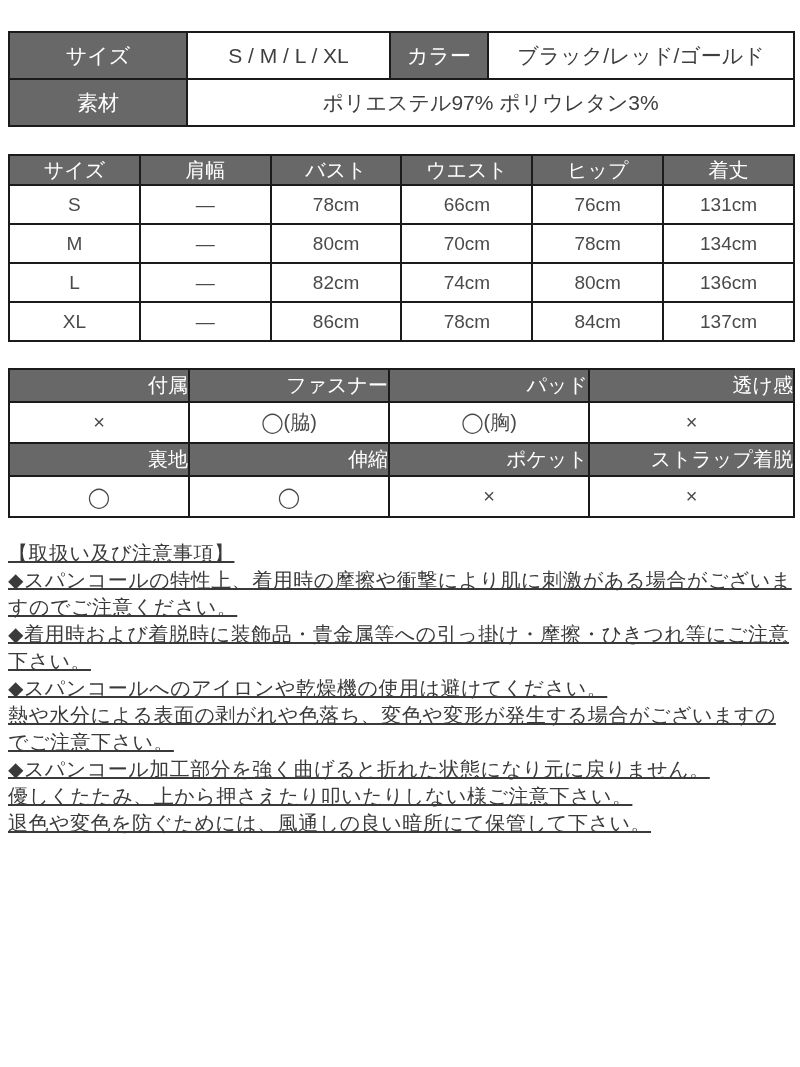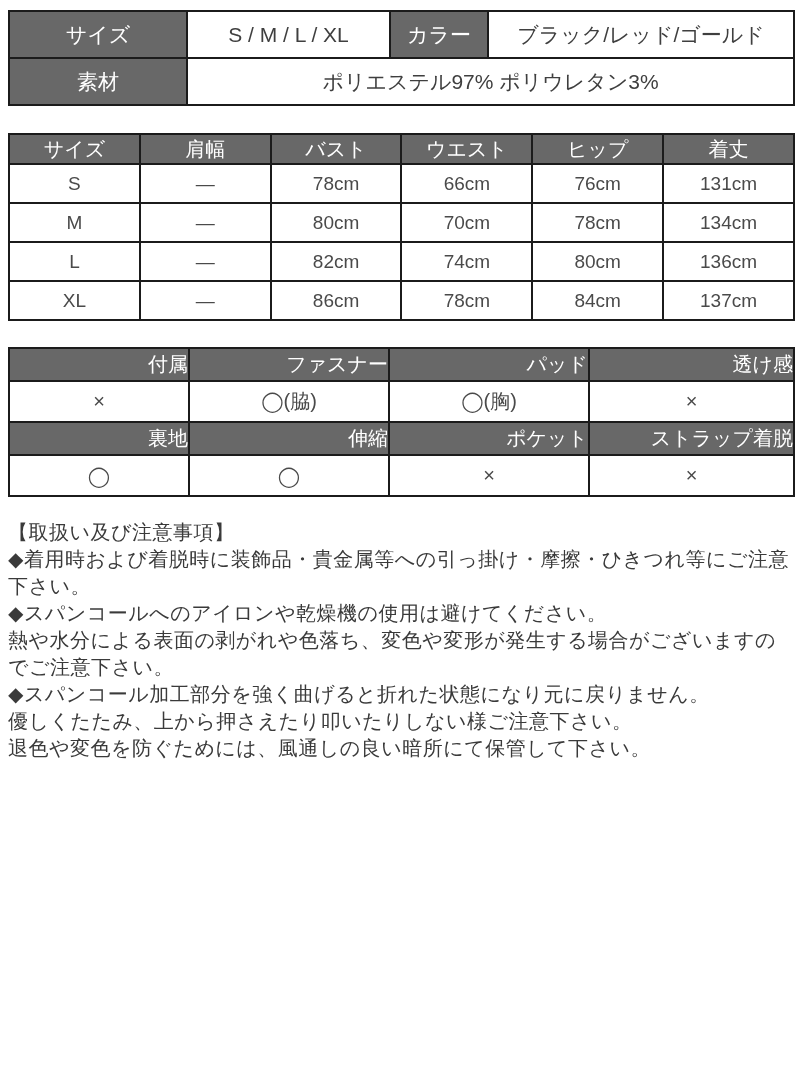--- a/index.html
+++ b/index.html
@@ -8,22 +8,23 @@
     background: #ffffff;
   }
   body {
     width: 800px;
     height: 1067px;
     font-family: "Liberation Sans", "DejaVu Sans", sans-serif;
     color: #3f3f3f;
     position: relative;
   }
   .sheet {
-    padding: 10px 0 0 8px;
+    padding: 16px 0 0 8px;
     width: 787px;
+    margin-top: 15px;
   }
   table {
     border-collapse: collapse;
     table-layout: fixed;
     width: 787px;
   }
   th, td {
     border: 2px solid #1b1b1b;
     text-align: center;
     vertical-align: middle;
@@ -48,21 +49,21 @@
   .feat-table td { height: 39px; font-size: 20px; color: #4a4a4a; }
   .feat-table { margin-bottom: 22px; }
   
   .care {
     width: 788px;
     font-size: 20px;
     line-height: 27px;
     color: #3a3a3a;
     letter-spacing: 0.5px;
   }
-  .care p { margin: 0; }
+  .care p { margin: 0; text-decoration: underline; }
 </style>
 </head>
 <body>
 
 <div class="sheet">
 
   <table class="spec-table">
     <tbody>
         <tr>
       <th style="width:176px">サイズ</th>
@@ -146,20 +147,21 @@
       <td>◯</td>
       <td>◯</td>
       <td>×</td>
       <td>×</td>
     </tr>
   </tbody>
     </table>
 
   <div class="care">
     <p>【取扱い及び注意事項】</p>
+    <p>◆スパンコールの特性上、着用時の摩擦や衝撃により肌に刺激がある場合がございますのでご注意ください。</p>
     <p>◆着用時および着脱時に装飾品・貴金属等への引っ掛け・摩擦・ひきつれ等にご注意下さい。</p>
     <p>◆スパンコールへのアイロンや乾燥機の使用は避けてください。</p>
     <p>熱や水分による表面の剥がれや色落ち、変色や変形が発生する場合がございますのでご注意下さい。</p>
     <p>◆スパンコール加工部分を強く曲げると折れた状態になり元に戻りません。</p>
     <p>優しくたたみ、上から押さえたり叩いたりしない様ご注意下さい。</p>
     <p>退色や変色を防ぐためには、風通しの良い暗所にて保管して下さい。</p>
   </div>
 
 </div>
 

